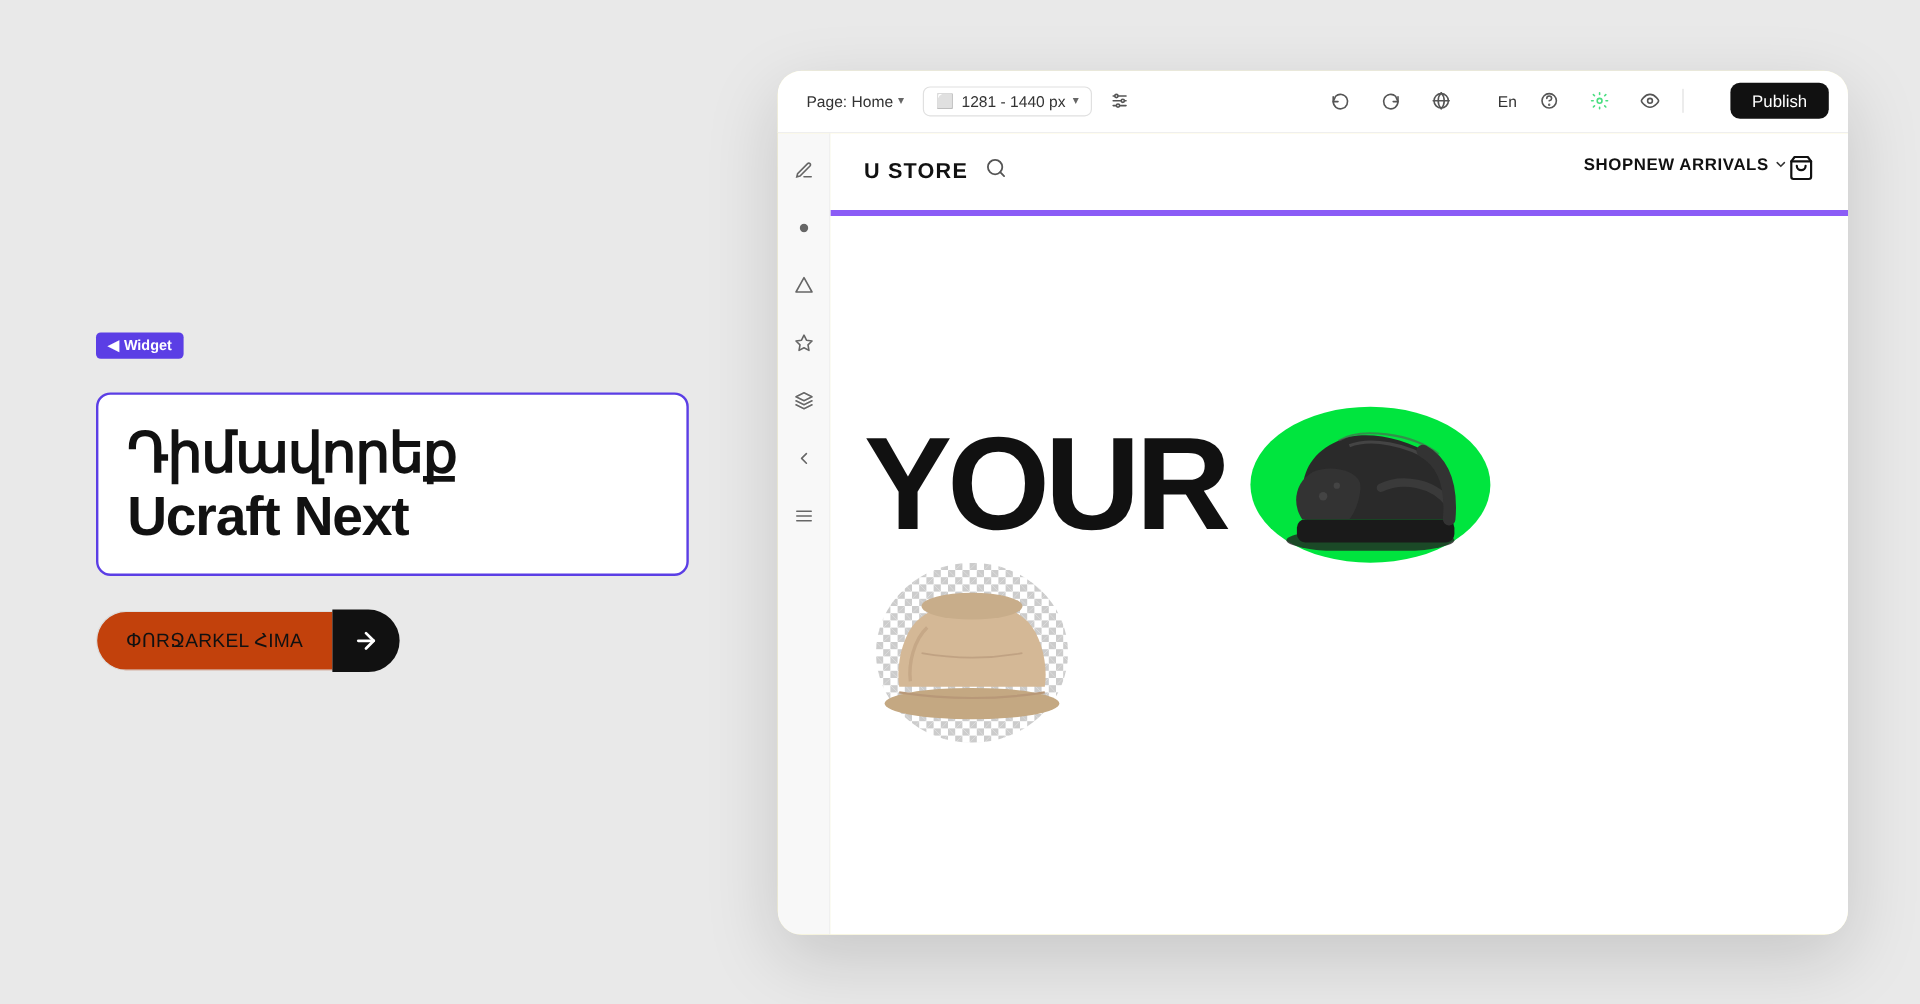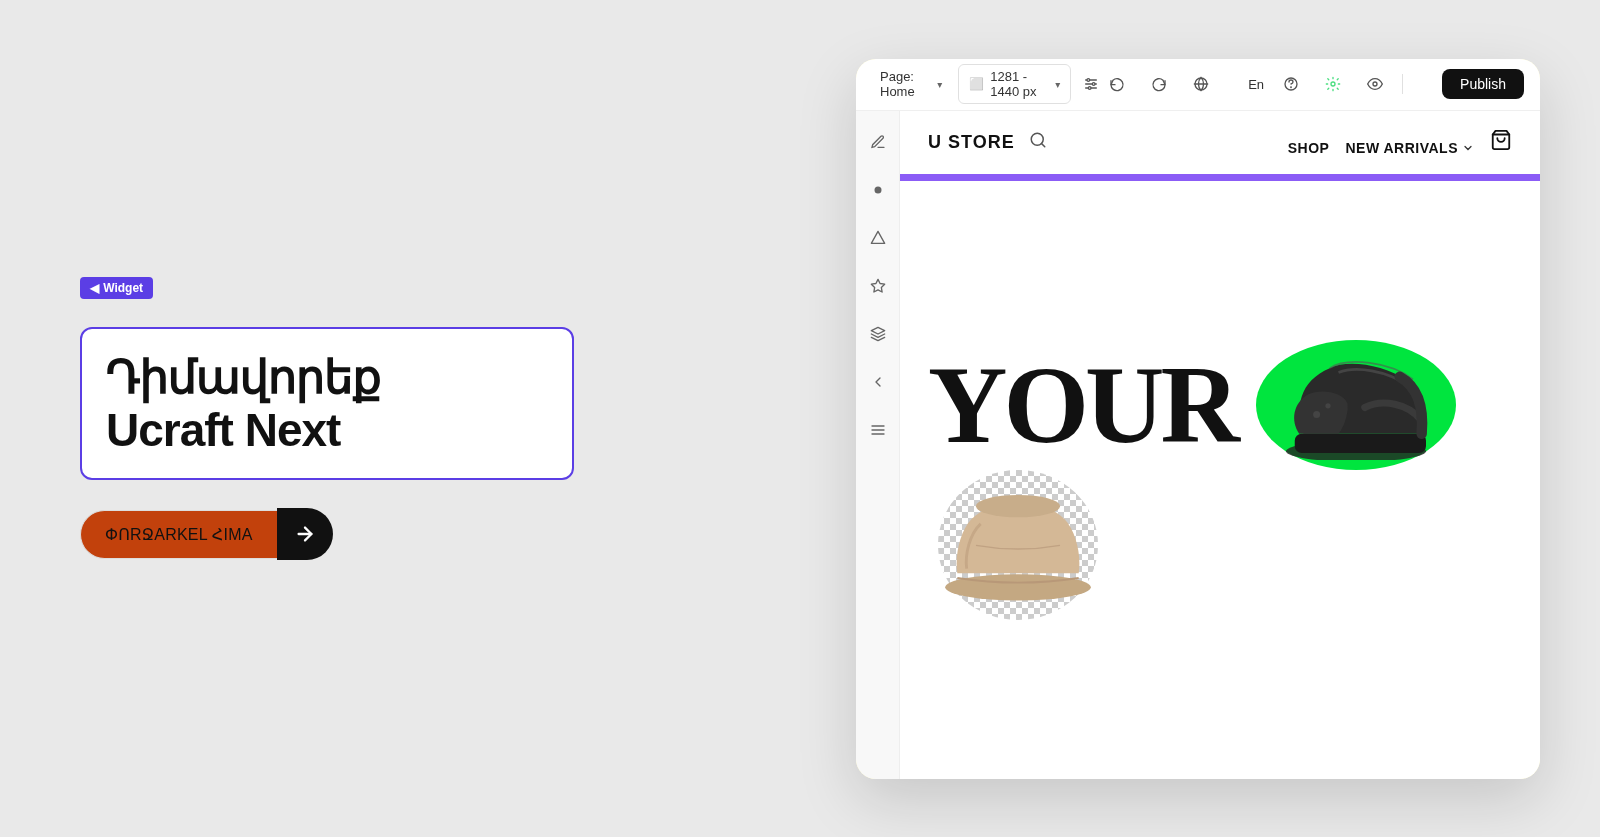--- a/index.html
+++ b/index.html
@@ -118,21 +118,21 @@
       justify-content: center;
       cursor: pointer;
     }
 
     .cta-arrow-btn svg {
       color: #fff;
     }
 
     
     .browser-mockup {
-      width: 684px;
+      width: 892px;
       height: 720px;
       background: #fef9c3;
       border-radius: 20px;
       box-shadow: 0 20px 60px rgba(0,0,0,0.15);
       overflow: hidden;
       display: flex;
       flex-direction: column;
       position: relative;
     }
 
@@ -255,21 +255,21 @@
       display: flex;
       flex-direction: column;
       overflow: hidden;
     }
 
     .site-navbar {
       padding: 18px 28px;
       display: flex;
       align-items: center;
       justify-content: space-between;
-      border-bottom: 7px solid #8b5cf6;
+      border-bottom: 5px solid #8b5cf6;
       flex-shrink: 0;
     }
 
     .site-logo-area {
       display: flex;
       align-items: center;
       gap: 14px;
     }
 
     .site-logo-text {
@@ -280,22 +280,21 @@
     }
 
     .site-search-icon {
       color: #555;
       font-size: 18px;
       cursor: pointer;
     }
 
     .site-nav-right {
       display: flex;
-      align-items: flex-end;
-      gap: 16px;
+      align-items: flex-start;
       margin-left: 40px;
     }
 
     .site-nav-link {
       font-size: 14px;
       font-weight: 600;
       color: #111;
       letter-spacing: 0.5px;
       cursor: pointer;
     }
@@ -329,21 +328,20 @@
       gap: 20px;
       margin-bottom: -10px;
     }
 
     .hero-your {
       font-size: 110px;
       font-weight: 800;
       color: #111;
       letter-spacing: -4px;
       line-height: 1;
-      font-family: Liberation Serif, serif;
     }
 
     .hero-shoe-blob {
       position: relative;
       width: 200px;
       height: 140px;
       flex-shrink: 0;
     }
 
     .green-blob {

